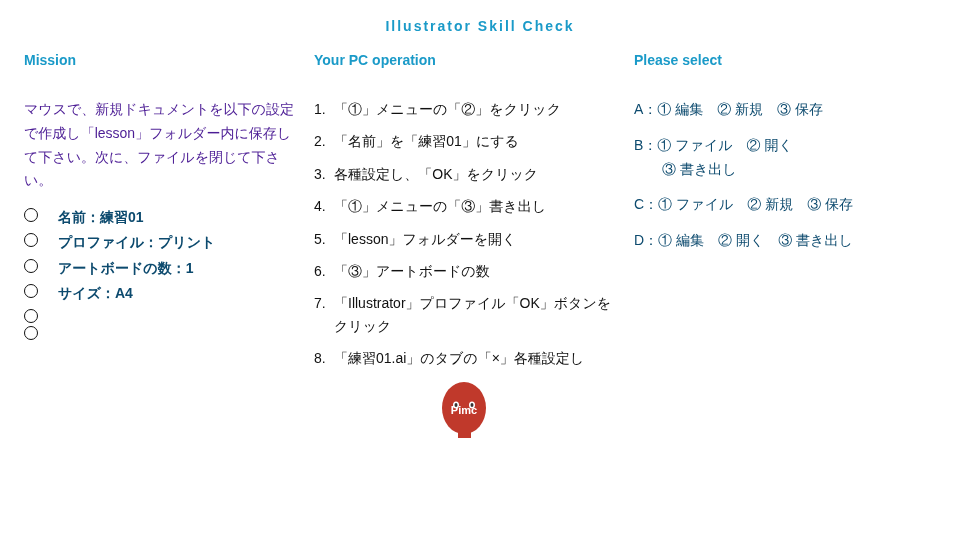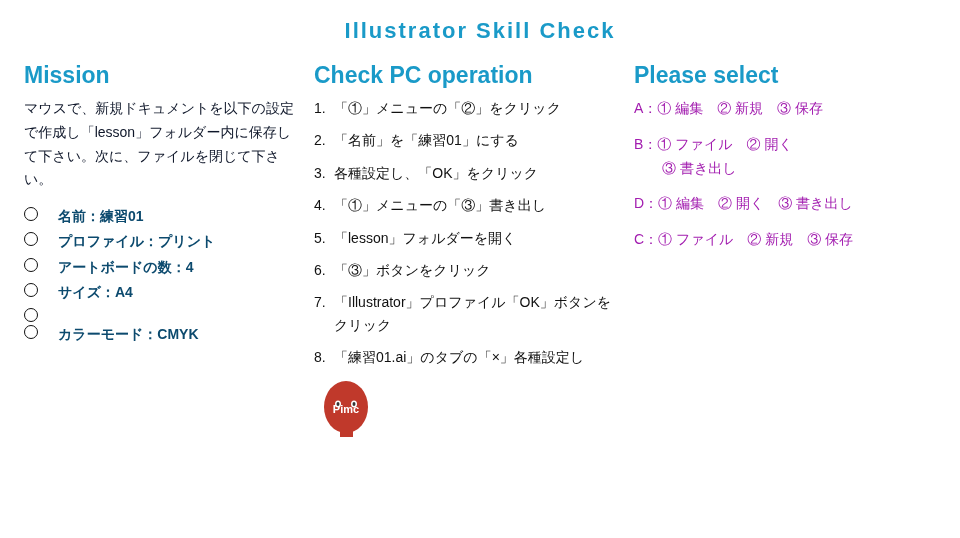--- a/index.html
+++ b/index.html
@@ -14,21 +14,21 @@
       background: #ffffff;
       font-family: "MS PGothic", "Hiragino Kaku Gothic ProN", "Yu Gothic", sans-serif;
       font-size: 14px;
       overflow: hidden;
     }
 
     .page-title {
       text-align: center;
       padding-top: 18px;
       padding-bottom: 18px;
-      font-size: 22px;
+      font-size: 14px;
       font-weight: bold;
       color: #1a9ac8;
       letter-spacing: 2px;
     }
 
     .main-content {
       display: flex;
       flex-direction: row;
       padding: 0 24px;
       gap: 0;
@@ -45,30 +45,30 @@
       width: 320px;
       padding-right: 20px;
     }
 
     
     .col-select {
       width: 290px;
     }
 
     .col-header {
-      font-size: 23px;
+      font-size: 14px;
       font-weight: bold;
       color: #1a9ac8;
-      margin-bottom: 8px;
+      margin-bottom: 30px;
     }
 
     .mission-text {
       font-size: 14px;
       line-height: 1.7;
-      color: #0f172a;
+      color: #4c1d95;
       margin-bottom: 12px;
     }
 
     .mission-item {
       font-size: 14px;
       color: #0c4a6e;
       line-height: 1.8;
       display: flex;
       align-items: flex-start;
       gap: 20px;
@@ -106,21 +106,21 @@
       flex-shrink: 0;
     }
 
     .op-text {
       flex: 1;
     }
 
     .select-option {
       margin-bottom: 12px;
       font-size: 14px;
-      color: #a21caf;
+      color: #0c4a6e;
       line-height: 1.7;
     }
   </style>
 </head>
 <body>
 
 <h1 class="page-title">Illustrator Skill Check</h1>
 
 <div class="main-content">
 
@@ -132,38 +132,37 @@
     <div class="mission-item">
           <span class="circle-bullet"></span>
           <span>名前：練習01</span>
         </div>
         <div class="mission-item">
           <span class="circle-bullet"></span>
           <span>プロファイル：プリント</span>
         </div>
         <div class="mission-item">
           <span class="circle-bullet"></span>
-          <span>アートボードの数：4</span>
+          <span>アートボードの数：1</span>
         </div>
         <div class="mission-item">
           <span class="circle-bullet"></span>
           <span>サイズ：A4</span>
         </div>
         <div class="mission-item">
           <span class="circle-bullet"></span>
         </div>
         <div class="mission-item">
           <span class="circle-bullet"></span>
-          <span>カラーモード：CMYK</span>
         </div>
       </div>
   </div>
 
   <div class="col-operation">
-    <div class="col-header">Check PC operation</div>
+    <div class="col-header">Your PC operation</div>
     <ol class="operation-list">
 
     <li>
           <span class="op-number">1.</span>
           <span class="op-text">「①」メニューの「②」をクリック</span>
         </li>
         <li>
           <span class="op-number">2.</span>
           <span class="op-text">「名前」を「練習01」にする</span>
         </li>
@@ -174,33 +173,33 @@
         <li>
           <span class="op-number">4.</span>
           <span class="op-text">「①」メニューの「③」書き出し</span>
         </li>
         <li>
           <span class="op-number">5.</span>
           <span class="op-text">「lesson」フォルダーを開く</span>
         </li>
         <li>
           <span class="op-number">6.</span>
-          <span class="op-text">「③」ボタンをクリック</span>
+          <span class="op-text">「③」アートボードの数</span>
         </li>
         <li>
           <span class="op-number">7.</span>
           <span class="op-text">「Illustrator」プロファイル「OK」ボタンをクリック</span>
         </li>
         <li>
           <span class="op-number">8.</span>
           <span class="op-text">「練習01.ai」のタブの「×」各種設定し</span>
         </li>
       </ol>
 
-    <div style="display:flex; justify-content:flex-start; margin-top: 8px;">
+    <div style="display:flex; justify-content:center; margin-top: 8px;">
       <svg width="65" height="65" viewBox="0 0 65 65">
 
         <ellipse cx="32" cy="28" rx="22" ry="26" fill="#c0392b"></ellipse>
 
         <rect x="26" y="50" width="13" height="8" fill="#c0392b"></rect>
 
         <text x="32" y="34" text-anchor="middle" font-size="11" font-weight="bold" fill="white" font-family="Arial, sans-serif">Pimc</text>
 
         <ellipse cx="24" cy="25" rx="3" ry="3.5" fill="white"></ellipse>
         <ellipse cx="24" cy="25" rx="1.5" ry="2" fill="#333"></ellipse>
@@ -210,17 +209,17 @@
       </svg>
     </div>
   </div>
 
   <div class="col-select">
     <div class="col-header">Please select</div>
     <div>
 
     <div class="select-option">A：① 編集　② 新規　③ 保存</div>
         <div class="select-option">B：① ファイル　② 開く<br>　　③ 書き出し</div>
+        <div class="select-option">C：① ファイル　② 新規　③ 保存</div>
         <div class="select-option">D：① 編集　② 開く　③ 書き出し</div>
-        <div class="select-option">C：① ファイル　② 新規　③ 保存</div>
       </div>
   </div>
 </div>
 
 </body></html>

